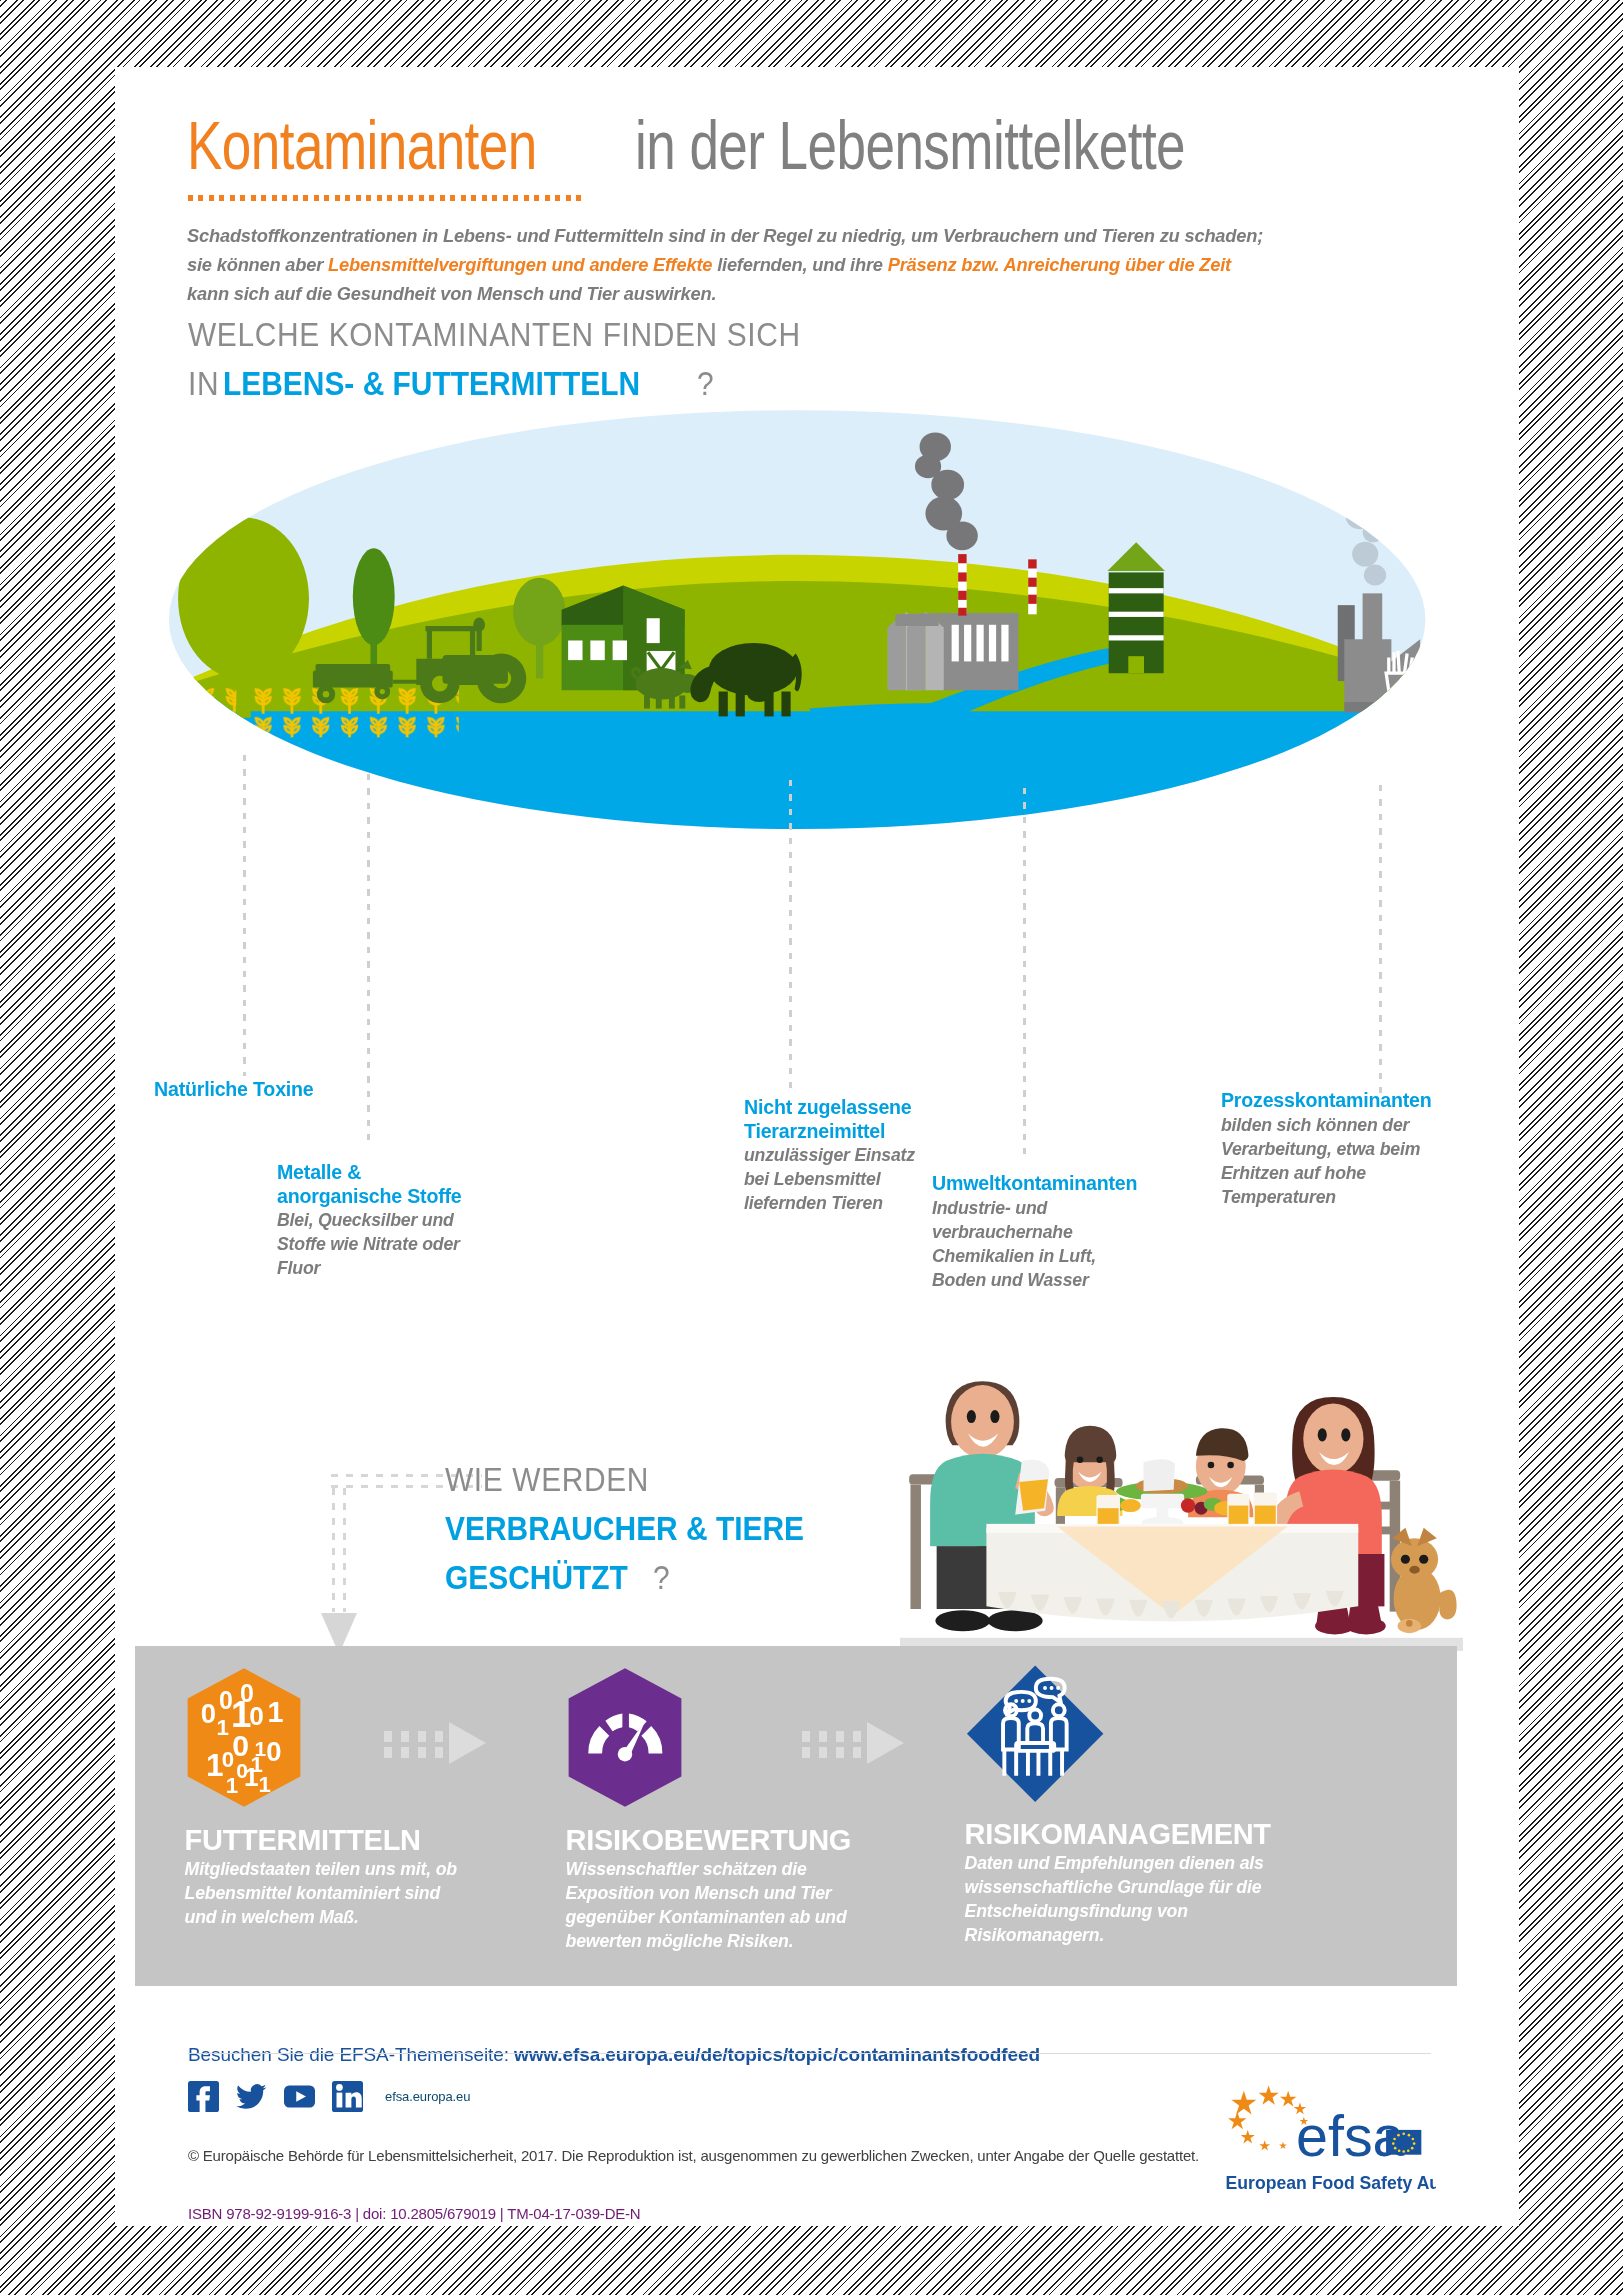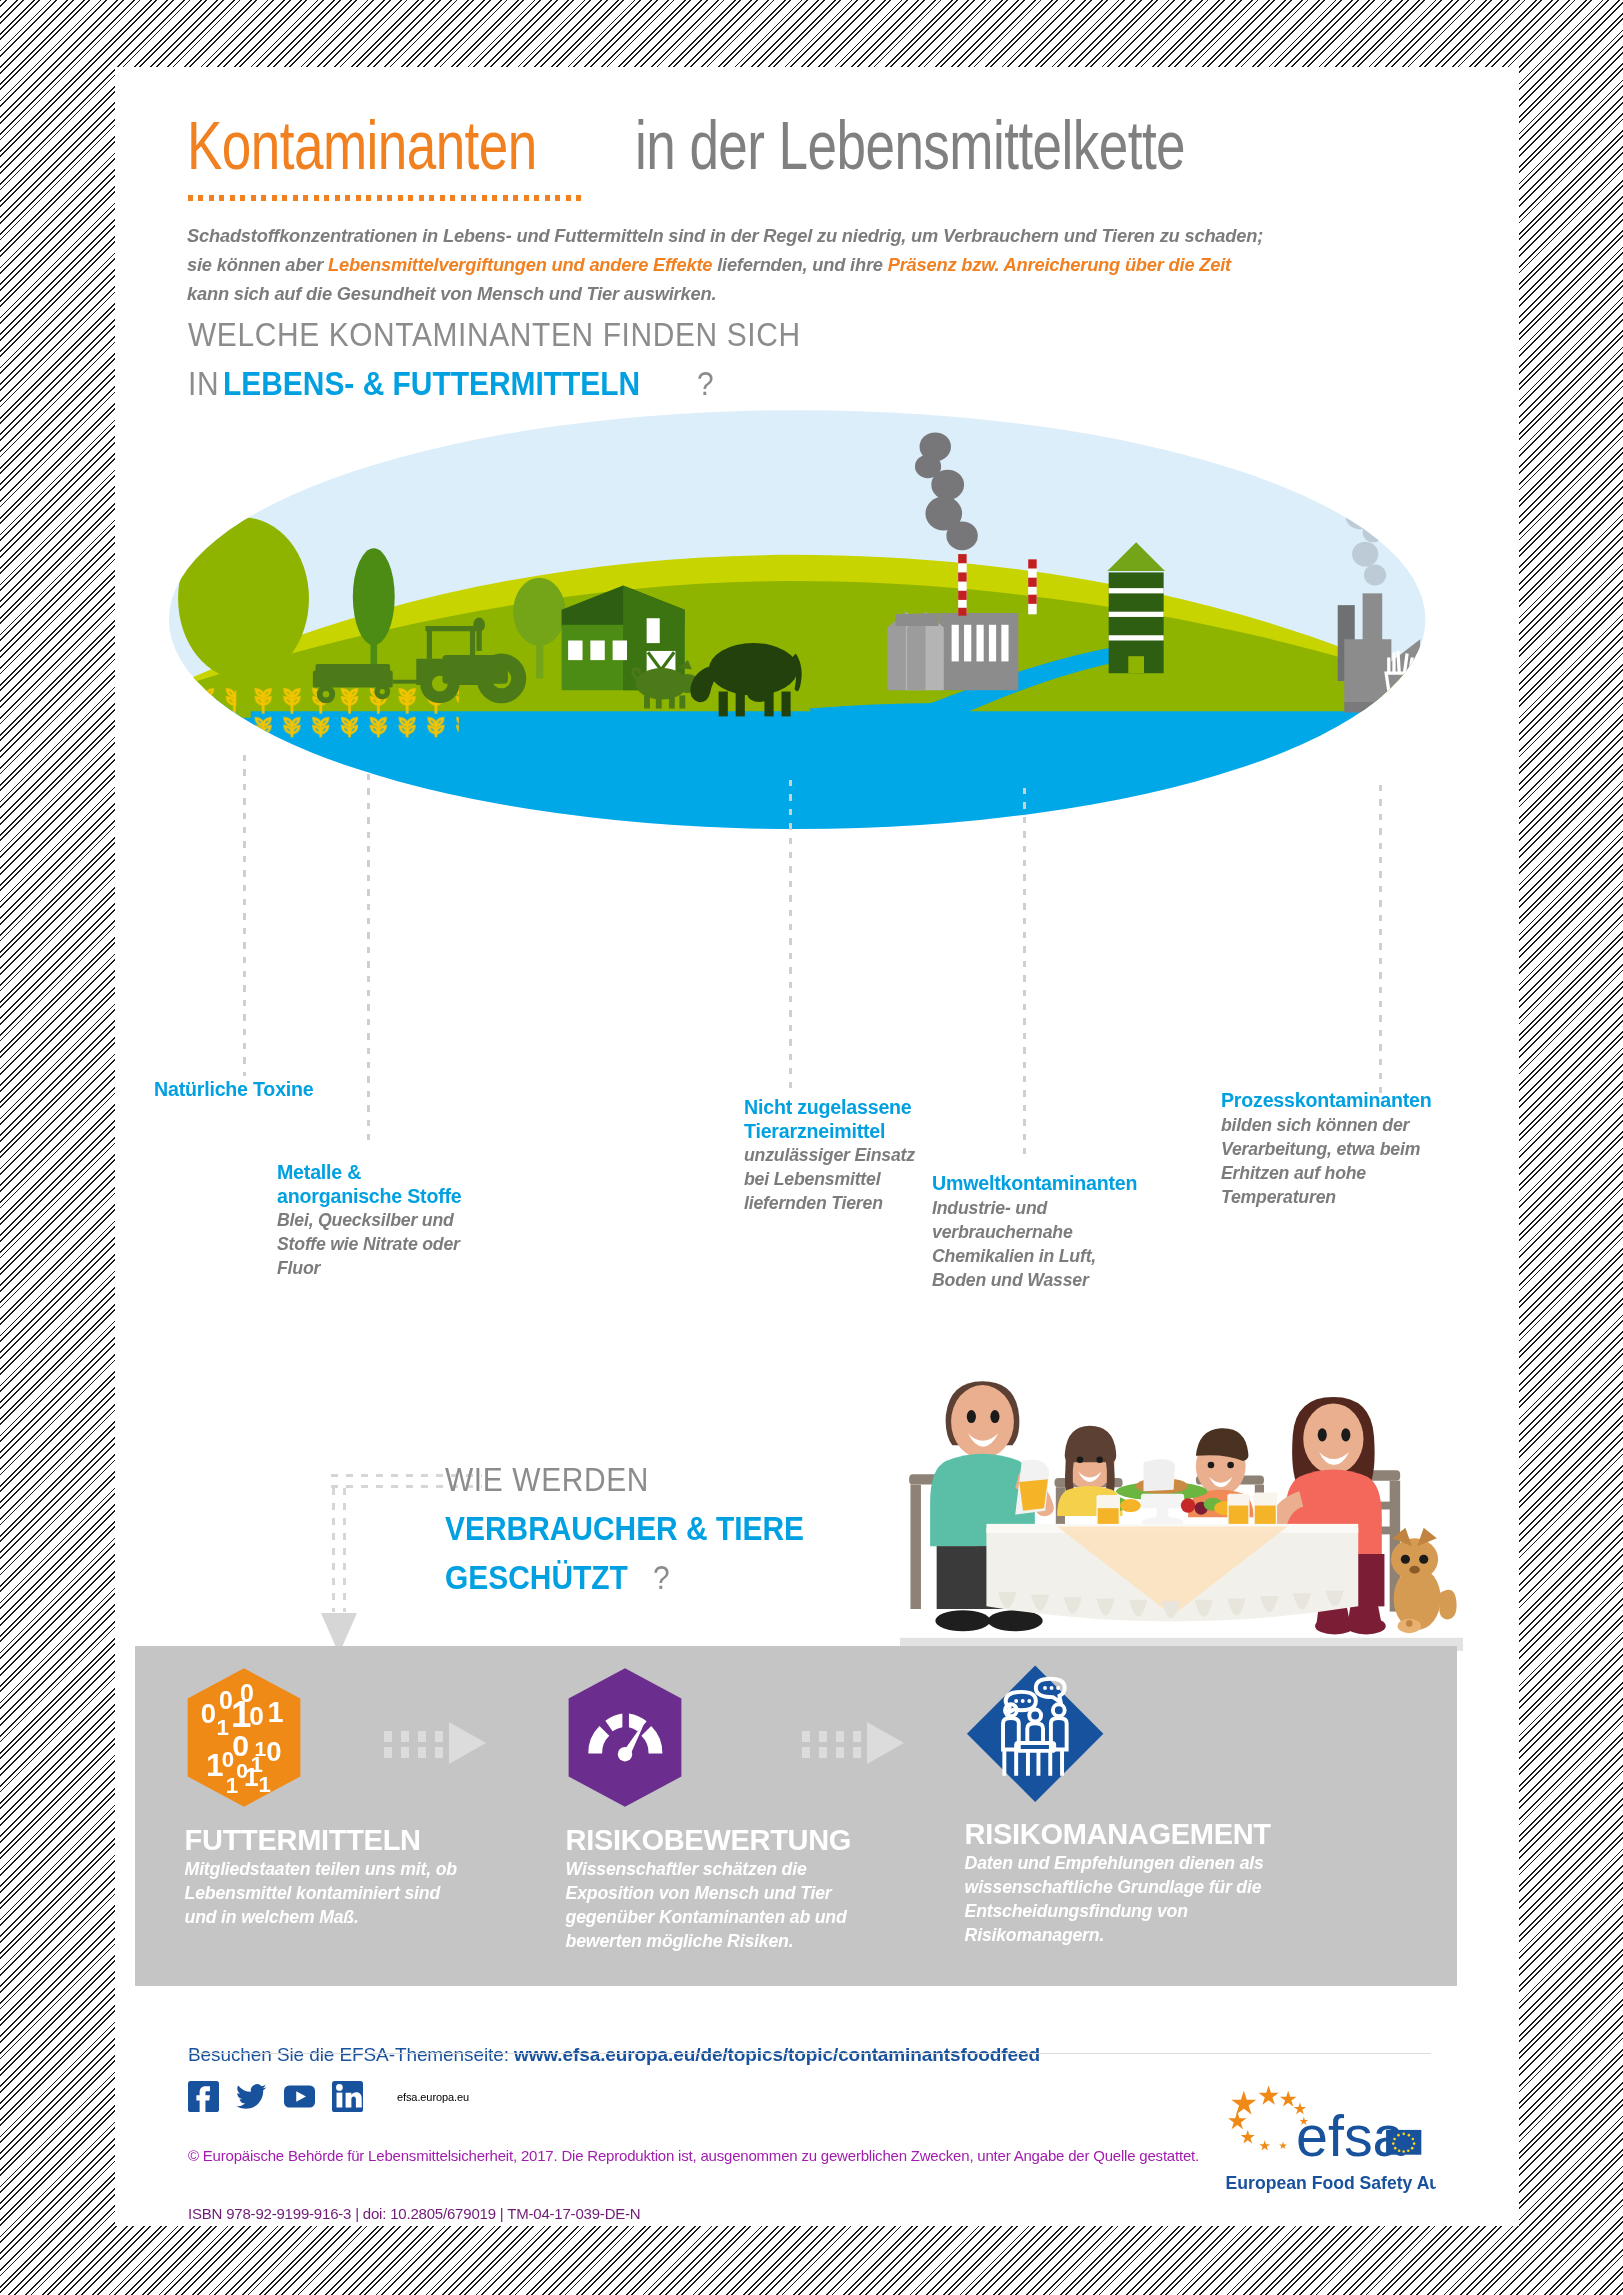--- a/index.html
+++ b/index.html
@@ -90,22 +90,22 @@
     background-image:repeating-linear-gradient(to right,#dcdcdc 0,#dcdcdc 7.9px,transparent 7.9px,transparent 17px);}
   .arrowgrp .tri { position:absolute; left:65px; top:7.9px; width:0;height:0;
     border-top:21.6px solid transparent;border-bottom:21.6px solid transparent;border-left:37px solid #dcdcdc;}
 
   
   .visit { position:absolute; left:73px; top:1929px; font-size:19px; color:#18519C; letter-spacing:-0.1px;margin-top:48px;}
   .visit b { font-weight:800; }
   .hrule { position:absolute; left:73px; top:1986px; width:1243px; height:1.3px; background:#dcdcdc;}
   .socrow { position:absolute; left:73px; top:2014px; display:flex; align-items:center; gap:17px;}
   .sicon { width:31px; height:31px; display:block; }
-  .soclabel { font-size:11px; color:#000000; letter-spacing:-0.1px; margin-left:17px;}
-  .copyline { position:absolute; left:73px; top:2080px; font-size:15px; color:#a21caf; letter-spacing:-0.2px;}
+  .soclabel { font-size:13px; color:#0c4a6e; letter-spacing:-0.1px; margin-left:5px;}
+  .copyline { position:absolute; left:73px; top:2080px; font-size:15px; color:#404040; letter-spacing:-0.2px;}
   .isbnline { position:absolute; left:73px; top:2118px; font-size:15px; color:#701a75; letter-spacing:-0.2px;margin-top:20px;}
   #logo { position:absolute; left:1105px; top:2012px; width:216px; height:124px; }
 </style>
 </head>
 <body>
 
 <div id="page">
 
   <div class="title">
     <span class="t-orange">Kontaminanten</span><span class="t-grey"> in der Lebensmittelkette</span>

